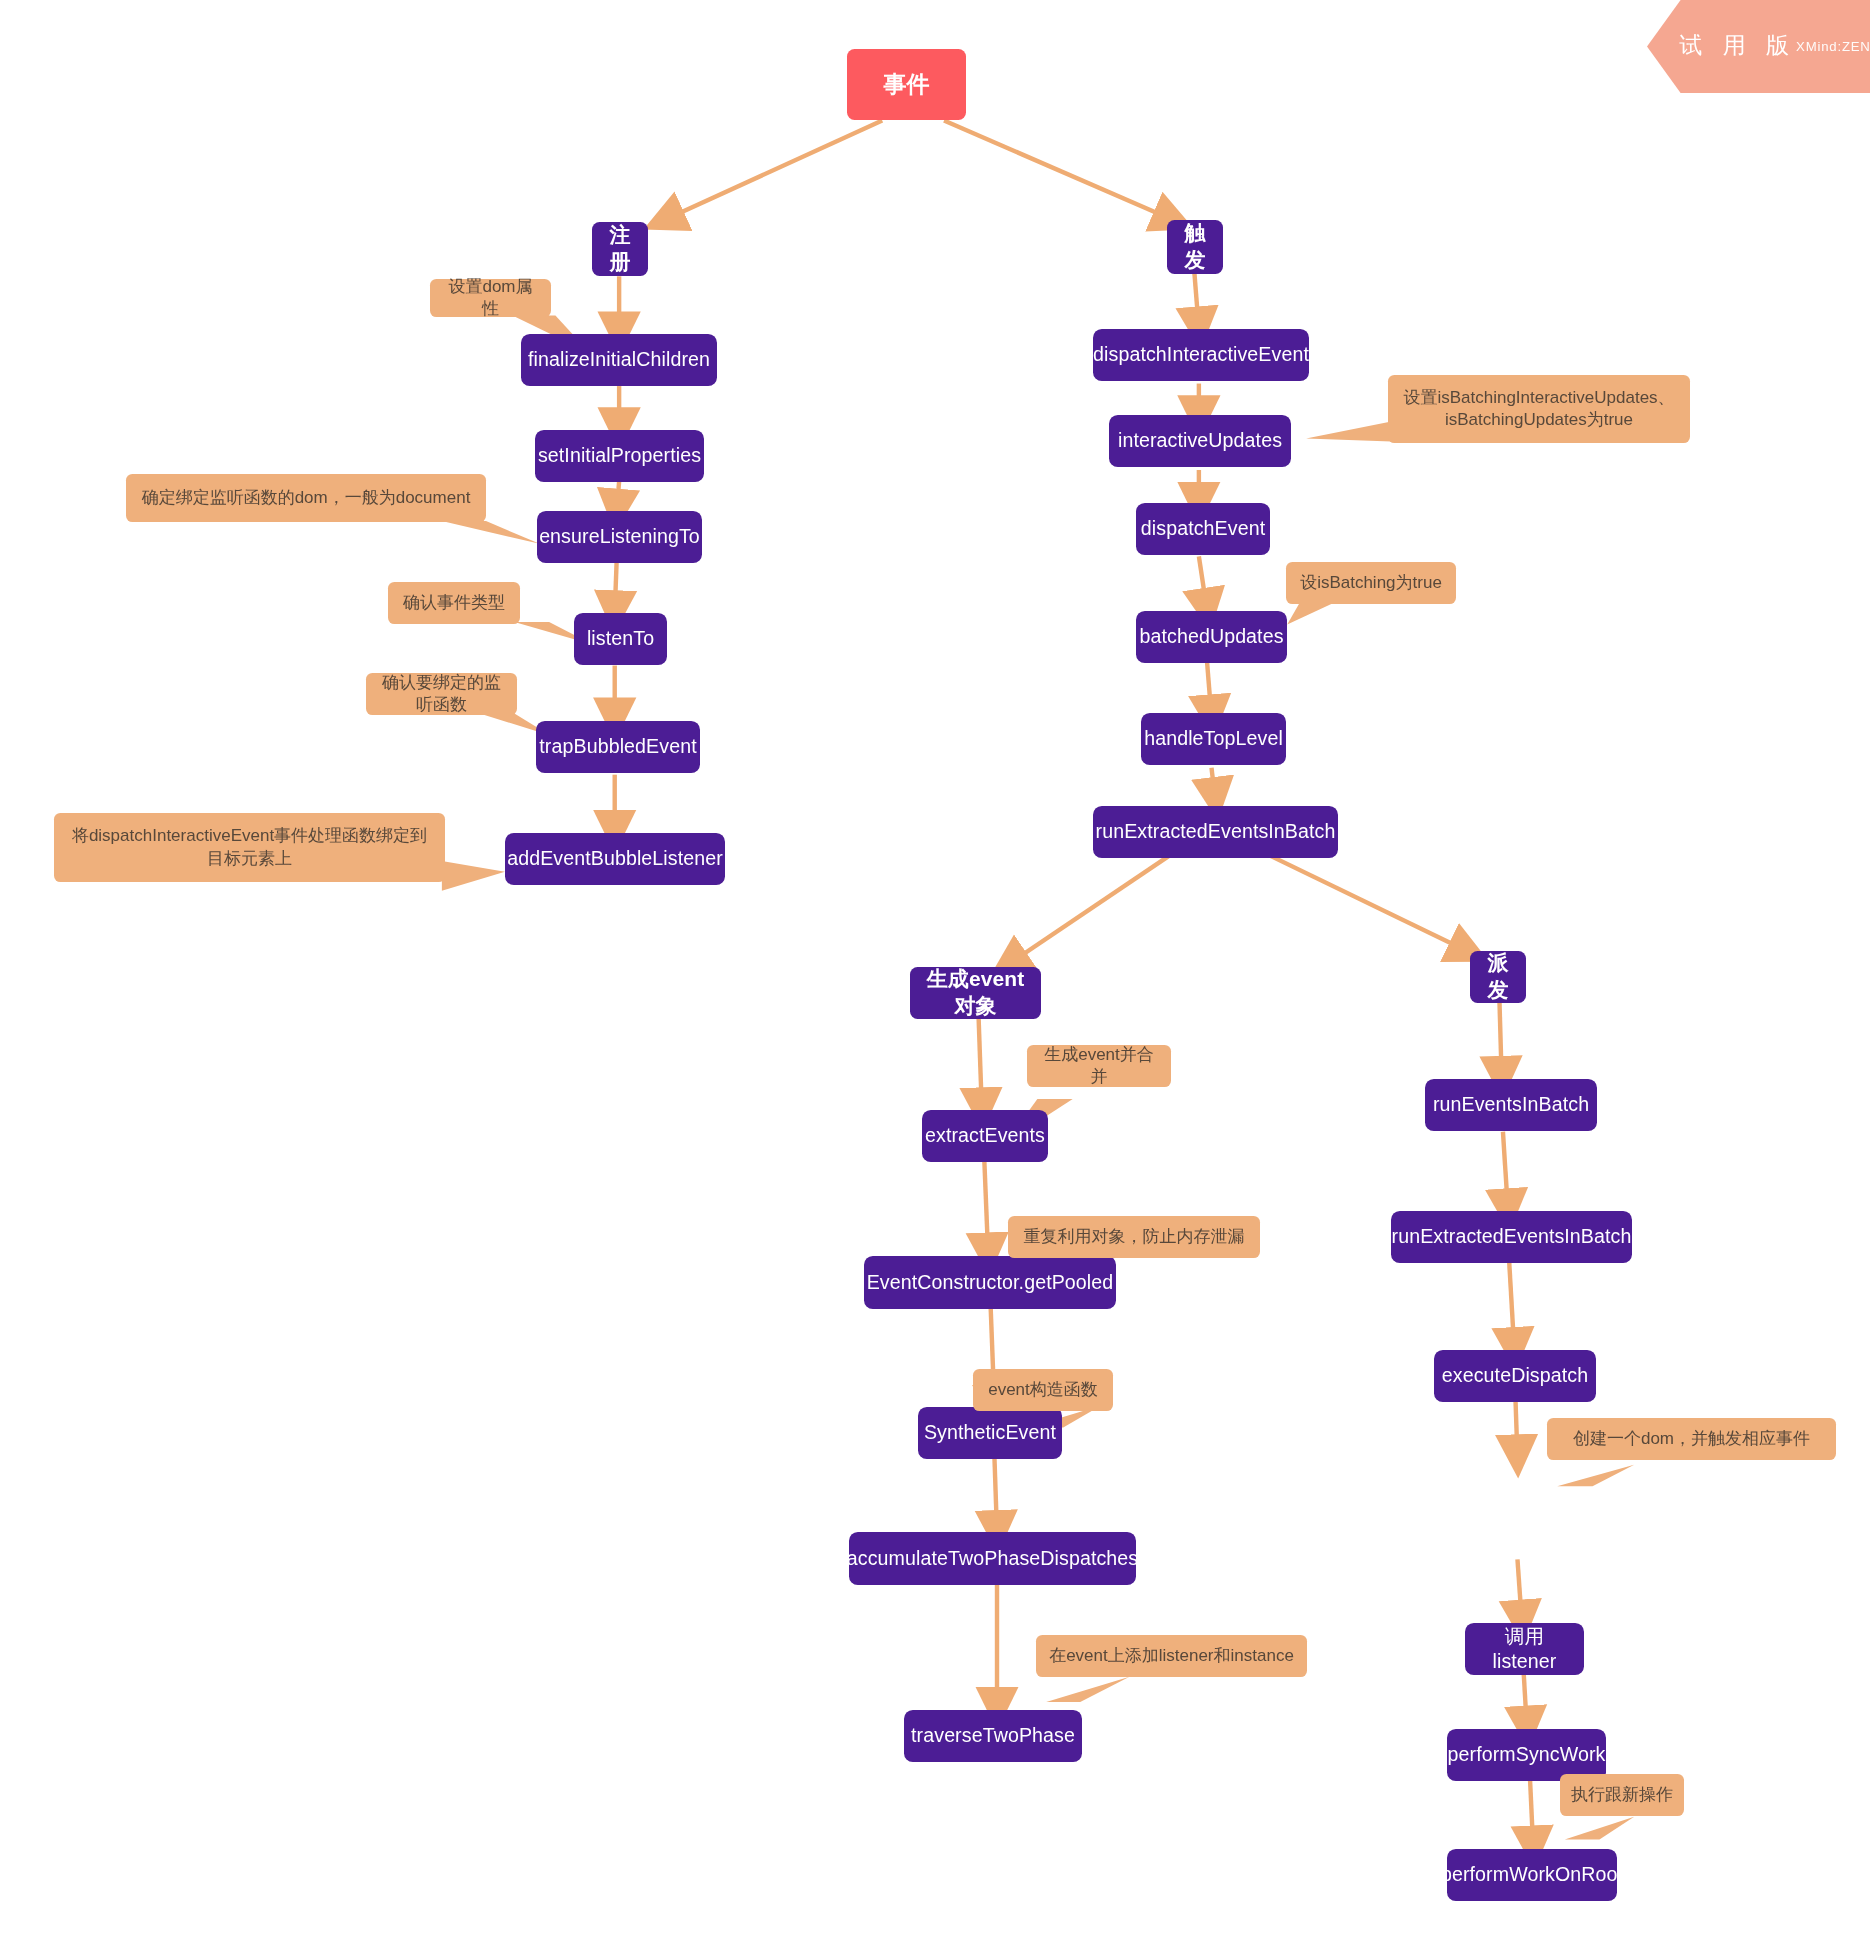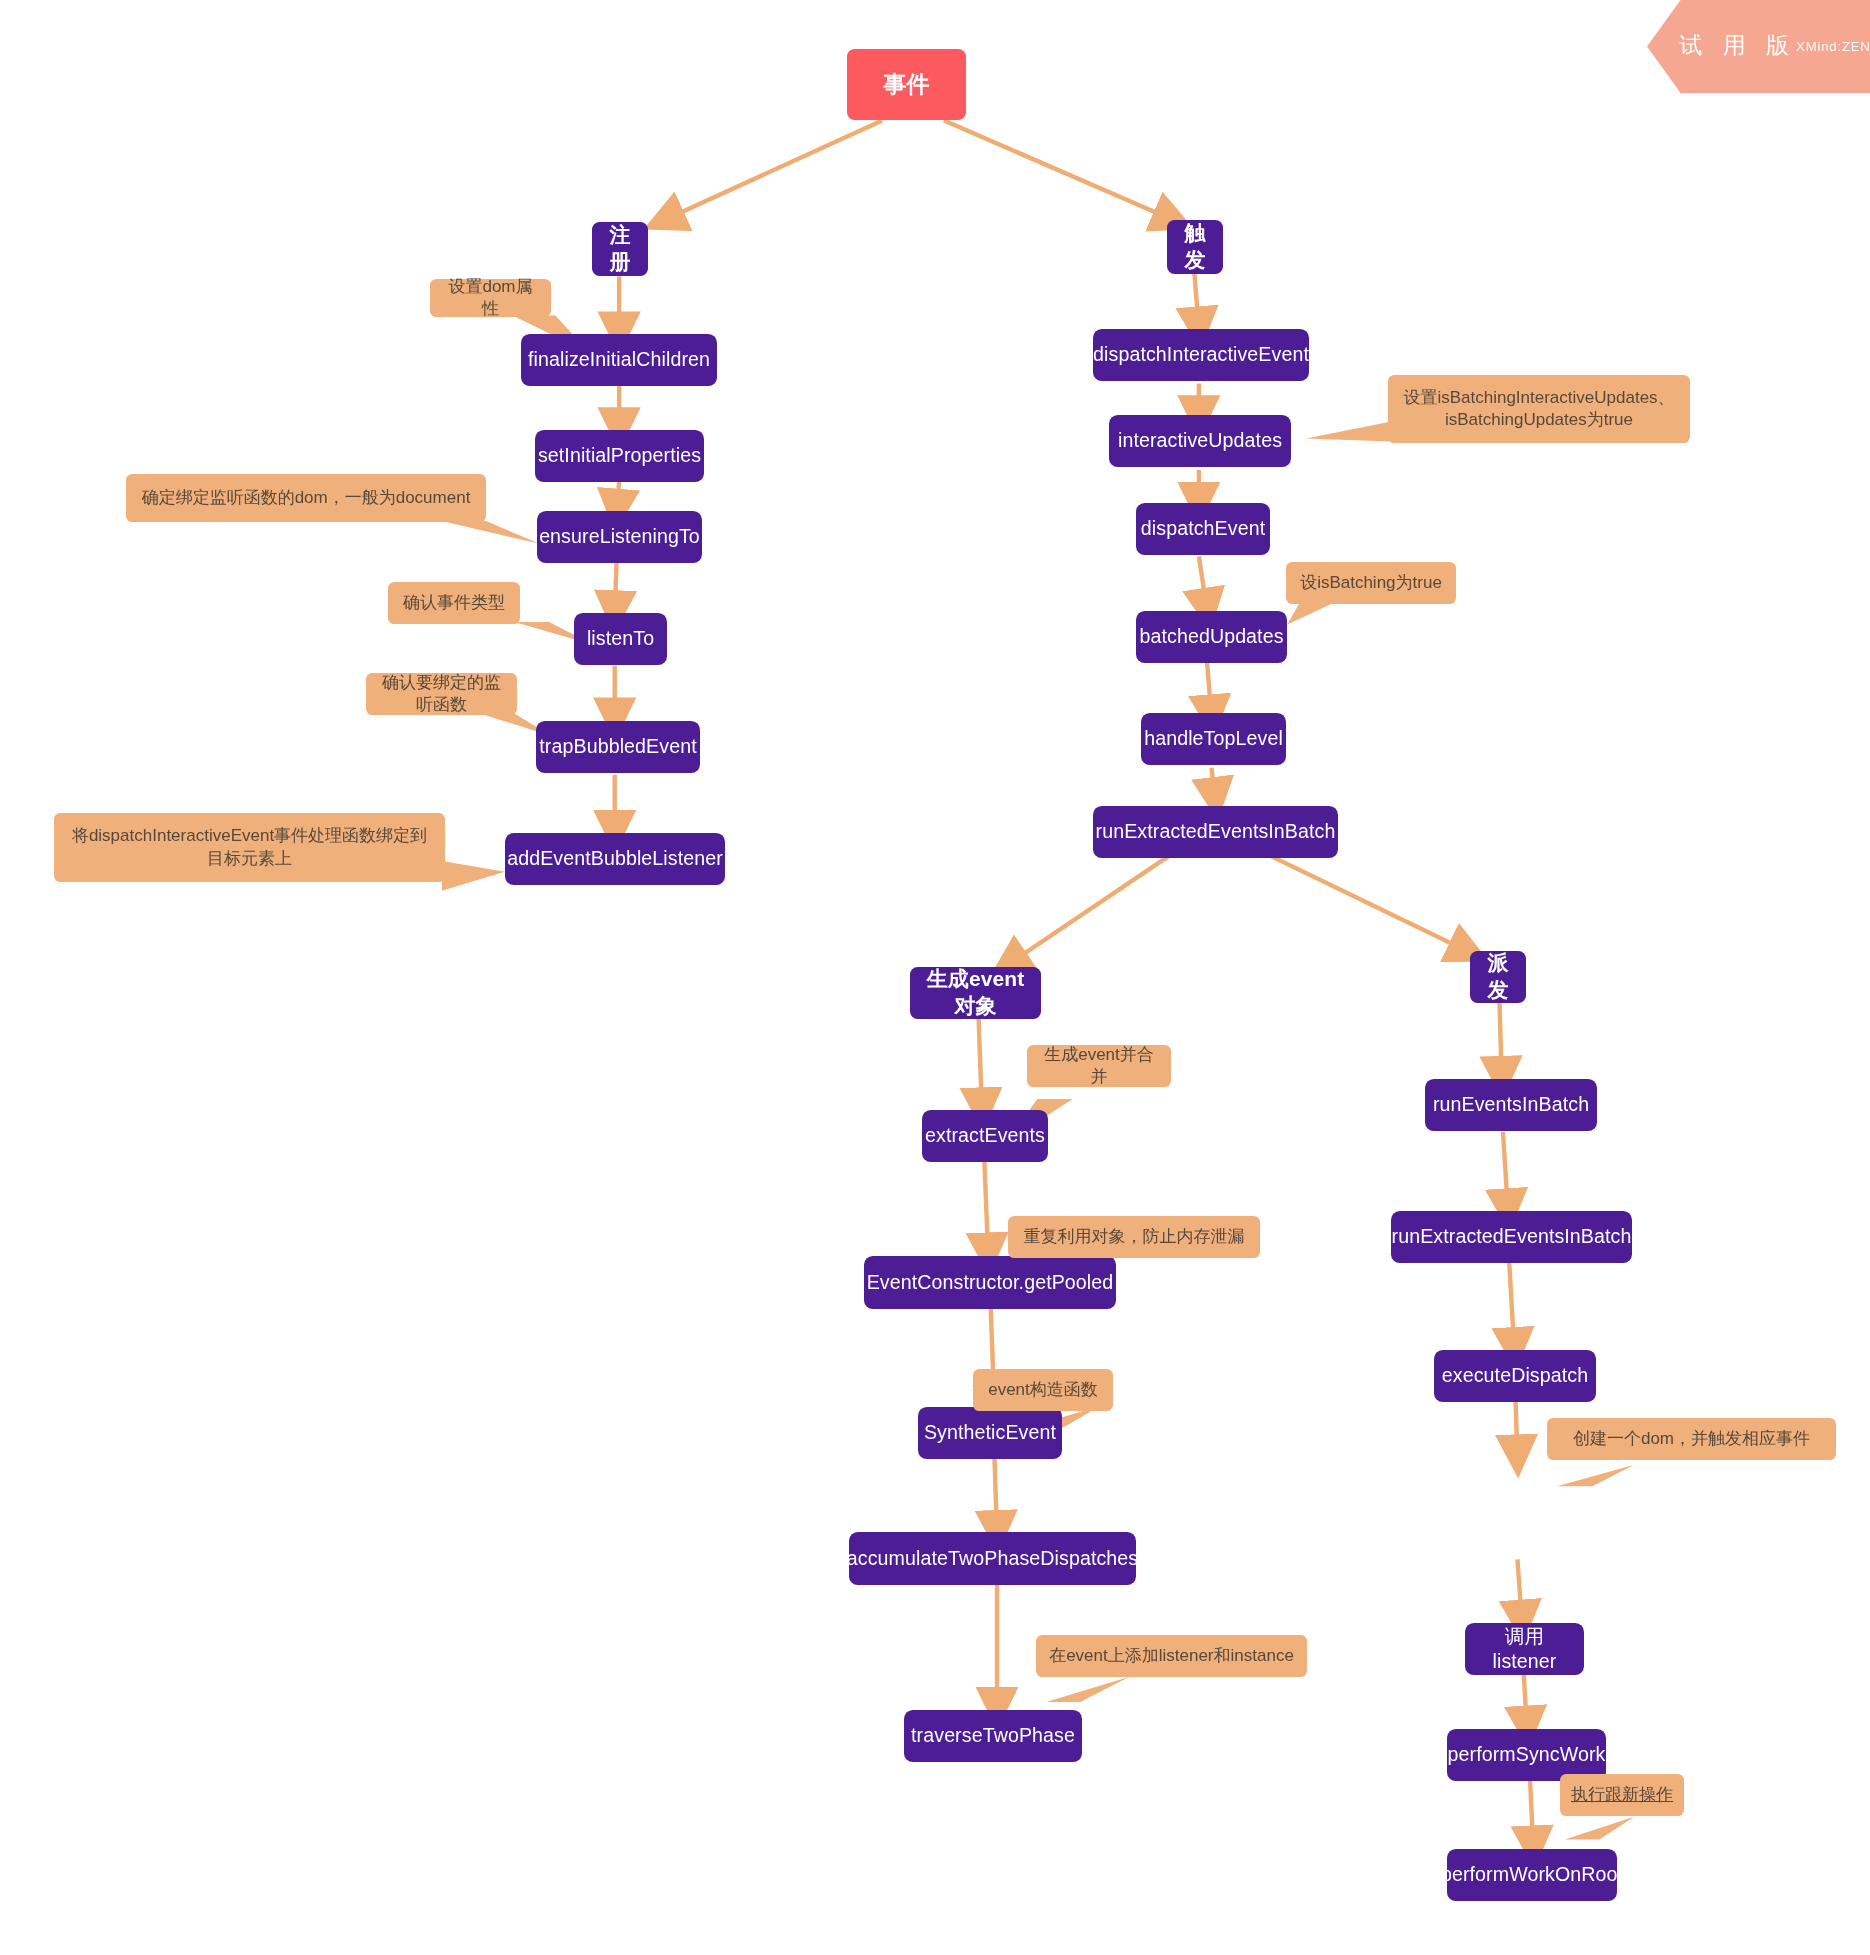--- a/index.html
+++ b/index.html
@@ -206,21 +206,21 @@
   <div class="callout" style="left:1388px; top:375px; width:302px; height:68px;">设置isBatchingInteractiveUpdates、
 isBatchingUpdates为true</div>
   <div class="callout" style="left:54px; top:813px; width:391px; height:69px;">将dispatchInteractiveEvent事件处理函数绑定到
 目标元素上</div>
   <div class="callout" style="left:1286px; top:562px; width:170px; height:42px;">设isBatching为true</div>
   <div class="callout" style="left:1027px; top:1045px; width:144px; height:42px;">生成event并合并</div>
   <div class="callout" style="left:1008px; top:1216px; width:252px; height:42px;">重复利用对象，防止内存泄漏</div>
   <div class="callout" style="left:973px; top:1369px; width:140px; height:42px;">event构造函数</div>
   <div class="callout" style="left:1036px; top:1635px; width:271px; height:42px;">在event上添加listener和instance</div>
   <div class="callout" style="left:1547px; top:1418px; width:289px; height:42px;">创建一个dom，并触发相应事件</div>
-  <div class="callout" style="left:1560px; top:1774px; width:124px; height:42px;text-decoration:underline;">执行跟新操作</div>
+  <div class="callout" style="left:1560px; top:1774px; width:124px; height:42px;">执行跟新操作</div>
 
   <div class="watermark">
     <div class="wm-title">试 用 版</div>
     <div class="wm-sub">XMind:ZEN</div>
   </div>
 
 </div>
 
 
 </body></html>

